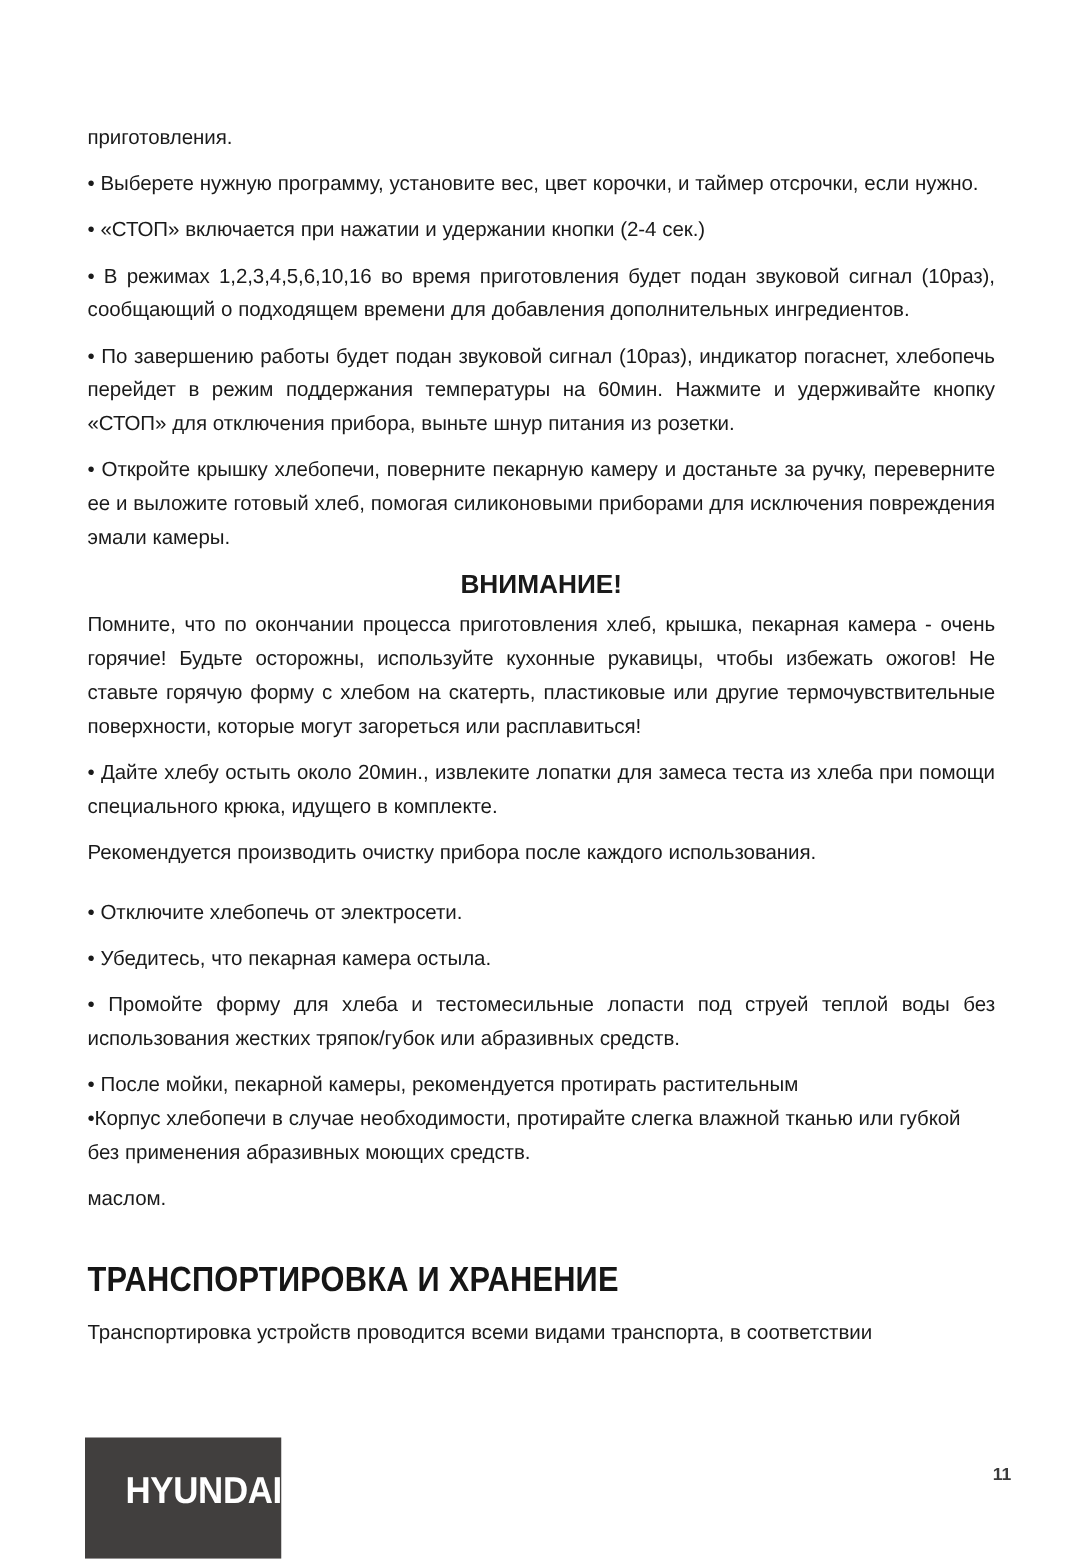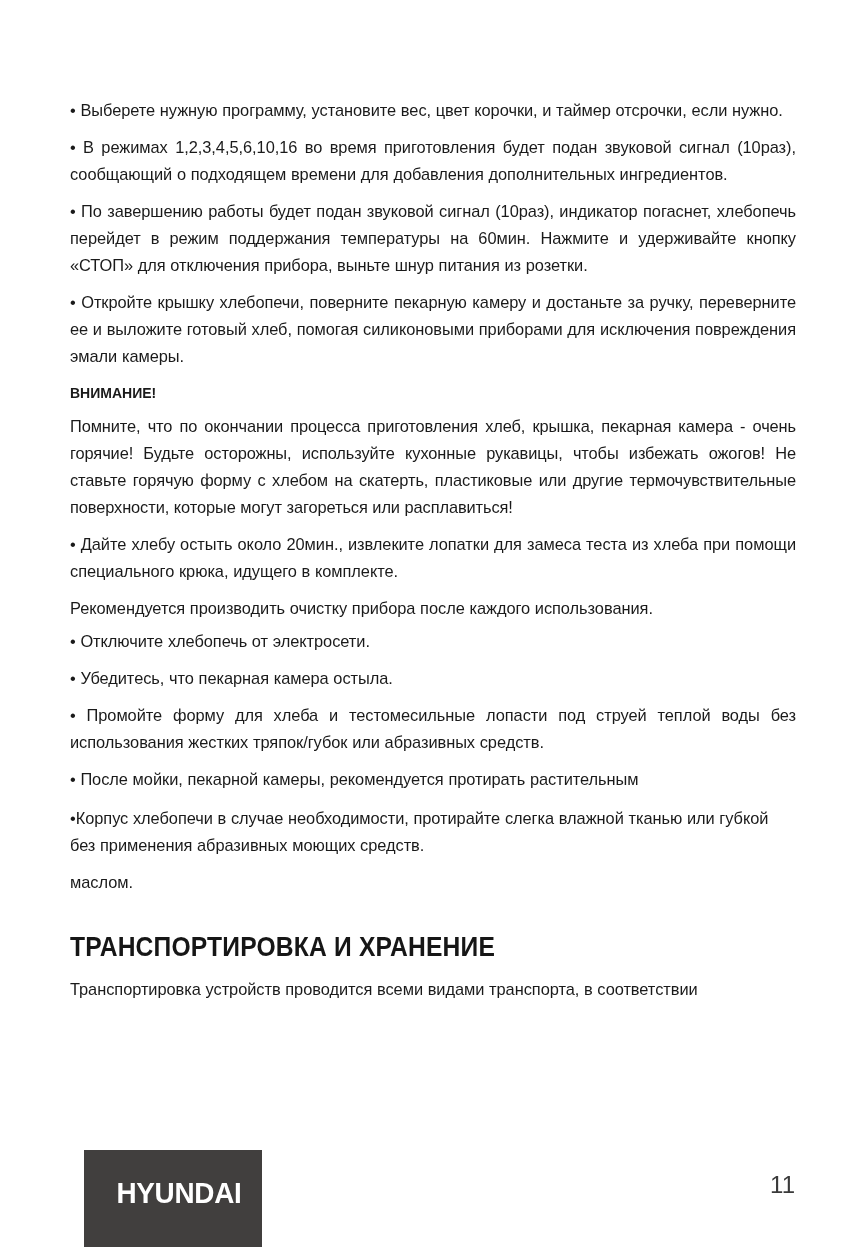--- a/index.html
+++ b/index.html
@@ -38,35 +38,35 @@
     margin: 0 0 10px 0;
     text-align: justify;
     text-justify: inter-word;
     letter-spacing: -0.05px;
     word-spacing: 0.2px;
   }
   .para.plain {
     text-align: left;
   }
   .para.tight {
-    margin-bottom: 6px;
+    margin-bottom: 21px;
   }
 
   
   .para.bold {
     font-weight: normal;
     margin: 0 0 10px 0;
     letter-spacing: -0.1px;
   }
   .attn {
     font-weight: bold;
-    font-size: 14px;
+    font-size: 21px;
     line-height: 27px;
     margin: 0 0 6px 0;
-    text-align: left;
+    text-align: center;
   }
 
   
   .heading {
     font-family: "Liberation Sans", sans-serif;
     font-weight: bold;
     font-size: 28px;
     line-height: 30px;
     letter-spacing: 0.2px;
     transform: scaleX(0.88);
@@ -81,60 +81,63 @@
   
   .footer {
     position: absolute;
     left: 0;
     bottom: 0;
     width: 867px;
     height: 97px;
   }
   .logo-box {
     position: absolute;
-    left: 84px;
+    left: 68px;
     top: 0;
-    width: 178px;
+    width: 157px;
     height: 97px;
     background: #413f3e;
   }
   .logo-text {
     position: absolute;
     left: 0;
     top: 26px;
     width: 190px;
     text-align: center;
     color: #ffffff;
     font-family: "Liberation Sans", sans-serif;
     font-weight: bold;
     font-size: 30px;
     letter-spacing: -0.3px;
     transform: scaleX(0.93);
     transform-origin: center center;
   }
   .page-number {
     position: absolute;
-    right: 72px;
+    right: 58px;
     top: 21px;
-    font-size: 24px;
+    font-size: 14px;
     color: #3a3a3a;
     font-family: "Liberation Sans", sans-serif;
+    font-weight: bold;
   }
 </style>
 </head>
 <body>
 
 <div class="page">
 
   <div class="content">
 
+    <p class="para plain">приготовления.</p>
 
     <p class="para">• Выберете нужную программу, установите вес, цвет корочки, и таймер отсрочки, если нужно.</p>
 
 
+    <p class="para plain">• «СТОП» включается при нажатии и удержании кнопки (2-4 сек.)</p>
 
     <p class="para">• В режимах 1,2,3,4,5,6,10,16  во время приготовления будет подан звуковой сигнал (10раз), сообщающий о подходящем времени для добавления дополнительных ингредиентов.</p>
 
     <p class="para">• По завершению работы будет подан звуковой сигнал (10раз), индикатор погаснет, хлебопечь перейдет в режим поддержания температуры на 60мин. Нажмите и удерживайте кнопку «СТОП» для отключения прибора, выньте шнур питания из розетки.</p>
 
     <p class="para">• Откройте крышку хлебопечи, поверните пекарную камеру и достаньте за ручку, переверните ее и выложите готовый хлеб, помогая силиконовыми приборами для исключения повреждения эмали камеры.</p>
 
     <p class="attn">ВНИМАНИЕ!</p>
 
     <p class="para bold">Помните, что по окончании процесса приготовления хлеб, крышка, пекарная камера - очень горячие! Будьте осторожны, используйте кухонные рукавицы, чтобы избежать ожогов! Не ставьте горячую форму с хлебом на скатерть, пластиковые или другие термочувствительные поверхности, которые могут загореться или расплавиться!</p>
@@ -143,21 +146,21 @@
 
 
     <p class="para plain tight">Рекомендуется производить очистку прибора после каждого использования.</p>
 
     <p class="para plain">• Отключите хлебопечь от электросети.</p>
 
     <p class="para plain">• Убедитесь, что пекарная камера остыла.</p>
 
     <p class="para">• Промойте форму для хлеба и тестомесильные лопасти под струей теплой воды без использования жестких тряпок/губок или абразивных средств.</p>
 
-    <p class="para plain" style="margin-bottom:12px">• После мойки, пекарной камеры, рекомендуется протирать растительным</p>
+    <p class="para plain" style="margin-bottom:0">• После мойки, пекарной камеры, рекомендуется протирать растительным</p>
 
     <p class="para plain">•Корпус хлебопечи в случае необходимости, протирайте слегка влажной тканью или губкой без применения абразивных моющих средств.</p>
 
     <p class="para plain">маслом.</p>
 
 
     <div class="heading-wrap-2">
       <h2 class="heading">ТРАНСПОРТИРОВКА И ХРАНЕНИЕ</h2>
     </div>
 

